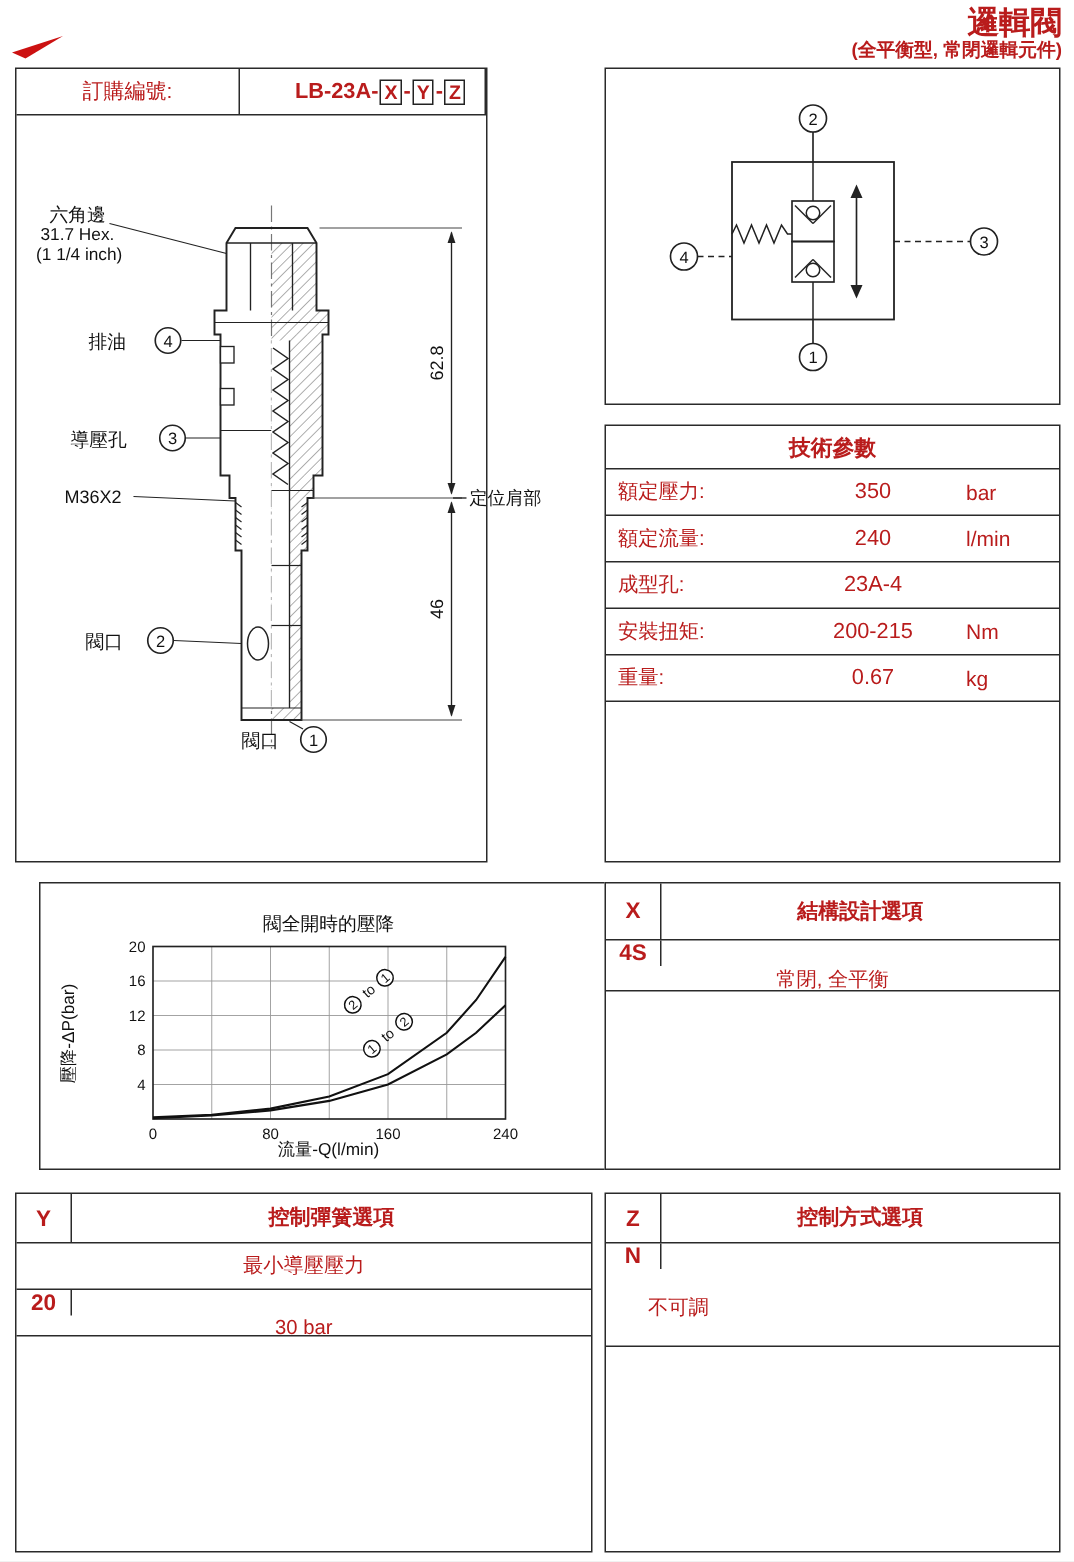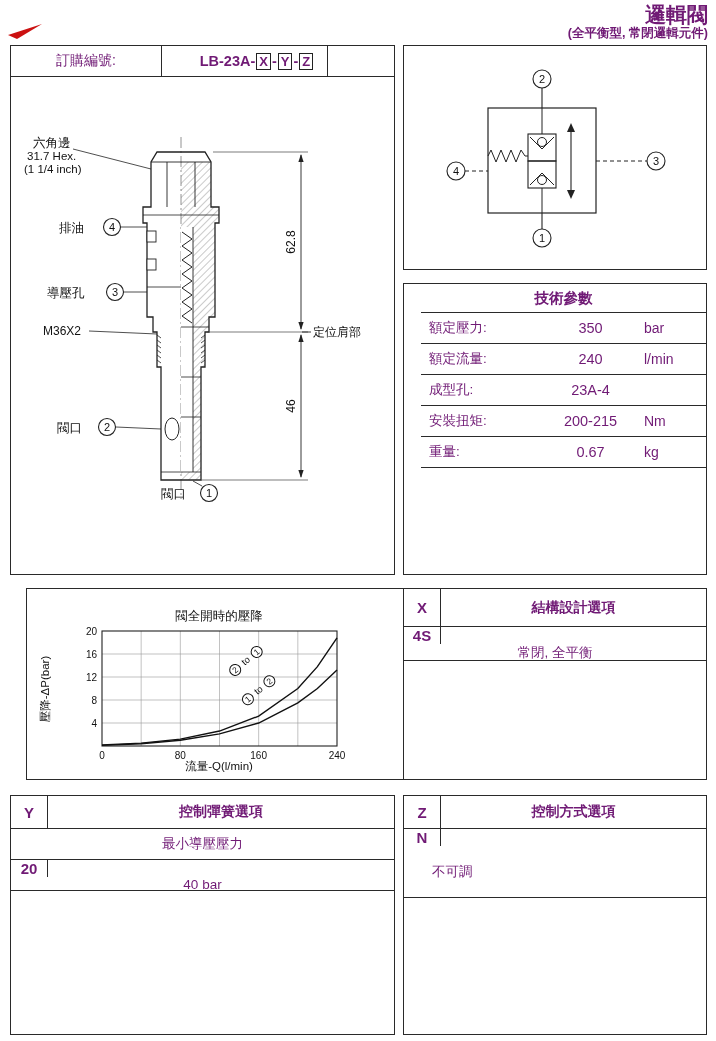--- a/index.html
+++ b/index.html
@@ -1,36 +1,36 @@
 <!DOCTYPE html>
 <html><head>
 <meta charset="utf-8">
 <style>
   html,body{margin:0;padding:0;background:#e8e8e8;}
   .page{position:relative;width:716px;height:1041px;background:#fff;
-        font-family:"Liberation Sans","DejaVu Sans",sans-serif;color:#701a75;overflow:hidden;}
+        font-family:"Liberation Sans","DejaVu Sans",sans-serif;color:#b91c1c;overflow:hidden;}
   .box{position:absolute;border:1px solid #2a2a2a;background:#fff;box-sizing:border-box;}
   .page-title{position:absolute;top:1px;right:8px;font-size:21px;font-weight:bold;}
   .page-subtitle{position:absolute;top:25px;right:8px;font-size:12.5px;font-weight:bold;}
   .logo{position:absolute;left:8px;top:24px;}
   
-  .box-main{left:10px;top:45px;width:385px;height:530px;display:flex;flex-direction:column;}
+  .box-main{left:10px;top:45px;width:315px;height:530px;display:flex;flex-direction:column;}
   .order-row{height:30px;min-height:30px;border-bottom:1px solid #2a2a2a;display:flex;}
   .order-label{width:150px;display:flex;align-items:center;justify-content:center;font-size:14px;}
   .order-code{width:140px;border-left:1px solid #2a2a2a;border-right:1px solid #2a2a2a;
               display:flex;align-items:center;justify-content:center;font-weight:bold;font-size:14.5px;padding-left:25px;}
   .order-spacer{flex:1;}
   .code-letter{display:inline-block;border:1px solid #222;padding:0 2px;margin:0 1px;line-height:15px;font-size:13px;}
   .unit-note{height:21px;min-height:21px;border-top:1px solid #2a2a2a;font-size:13px;
              display:flex;align-items:center;padding-left:6px;}
   svg{display:block;}
   svg text{font-family:"Liberation Sans","DejaVu Sans",sans-serif;fill:#111;}
   
   .box-schematic{left:403px;top:45px;width:304px;height:225px;}
-  .box-tech{left:403px;top:283px;width:304px;height:292px;padding-left:17px;}
+  .box-tech{left:403px;top:283px;width:304px;height:292px;}
   .tech-title{height:28px;border-bottom:1px solid #2a2a2a;display:flex;align-items:center;
               justify-content:center;font-weight:bold;font-size:14.5px;}
   .tech-row{height:30px;border-bottom:1px solid #2a2a2a;display:flex;align-items:center;}
   .t-label{width:108px;padding-left:8px;font-size:13.5px;}
   .t-value{flex:1;text-align:center;font-size:14.5px;}
   .t-unit{width:62px;font-size:14px;text-align:left;}
   
   .box-chart{left:10px;top:588px;width:385px;height:192px;margin-left:16px;}
   
   .box-x{left:403px;top:588px;width:304px;height:192px;}
@@ -306,21 +306,21 @@
     <div class="opt-header h32">
       <div class="opt-key">Y</div>
       <div class="opt-title">控制彈簧選項</div>
     </div>
     <div class="opt-row h30">
       <div class="opt-key"></div>
       <div class="opt-desc">最小導壓壓力</div>
     </div>
     <div class="opt-row h30">
       <div class="opt-key">20</div>
-      <div class="opt-desc">40 bar</div>
+      <div class="opt-desc">30 bar</div>
       <div class="opt-end narrow"></div>
     </div>
   </div>
 
   <div class="box box-z">
     <div class="opt-header h32">
       <div class="opt-key">Z</div>
       <div class="opt-title">控制方式選項</div>
     </div>
     <div class="opt-row h68">

